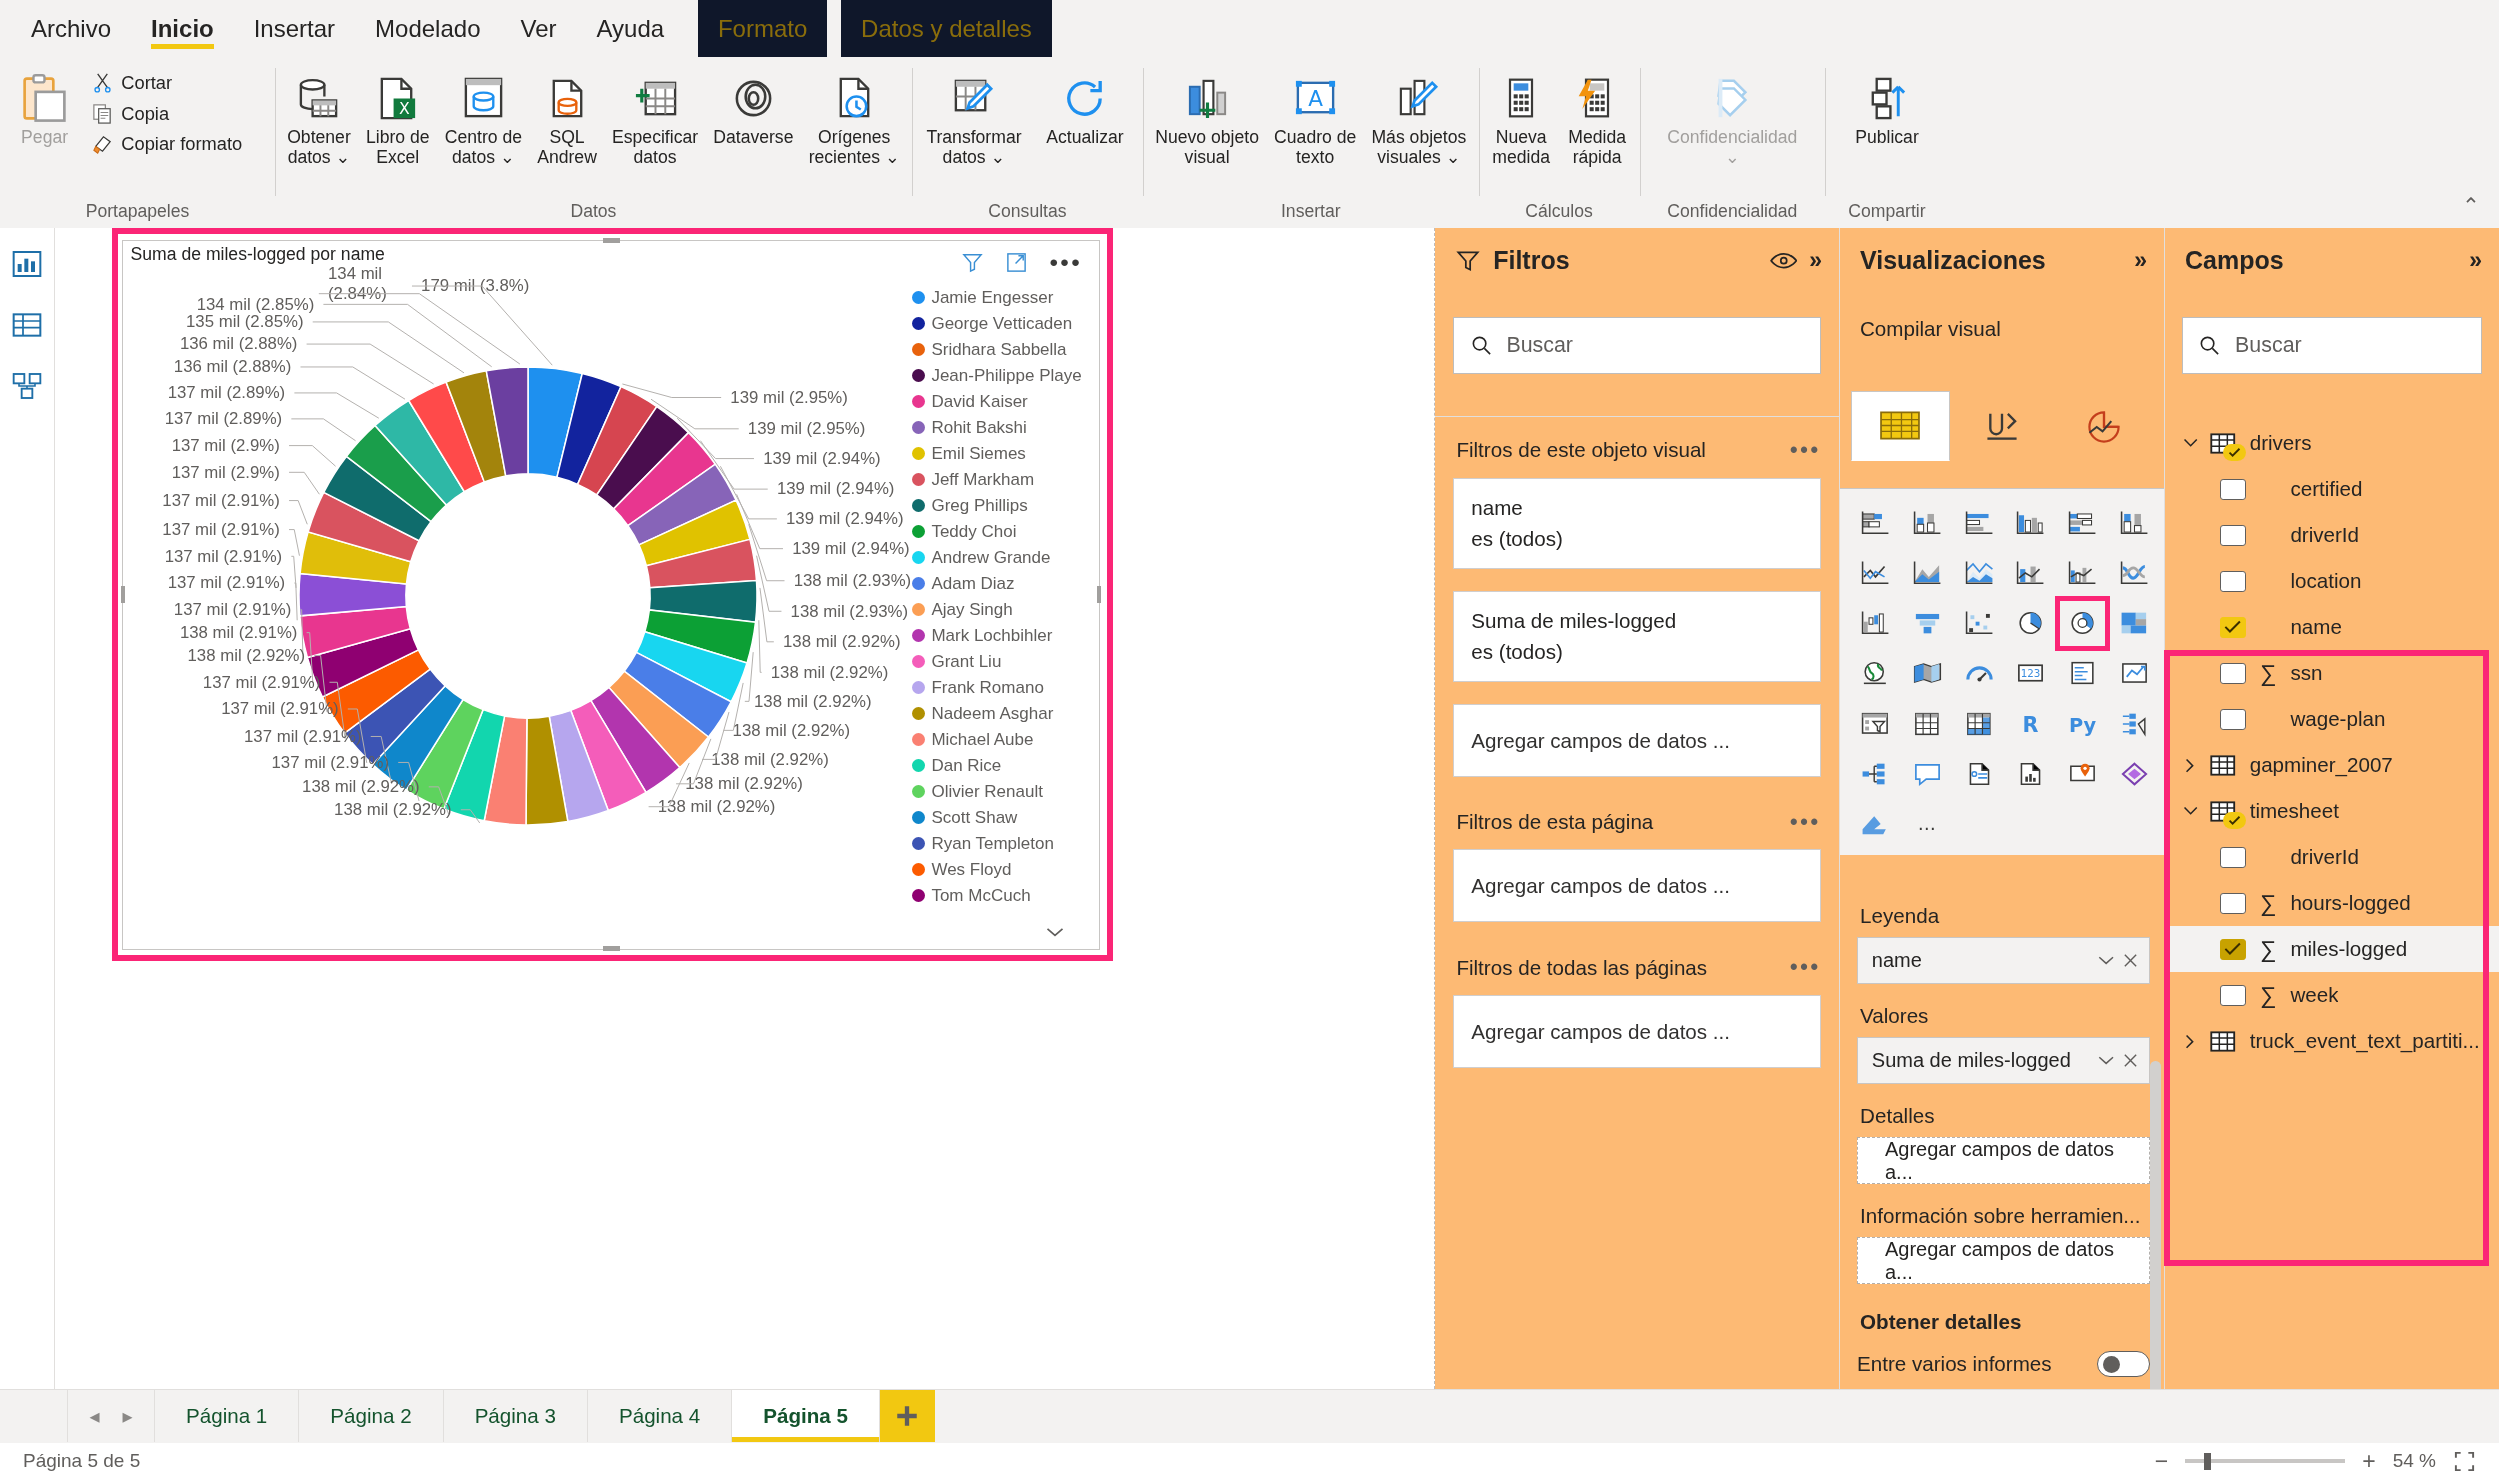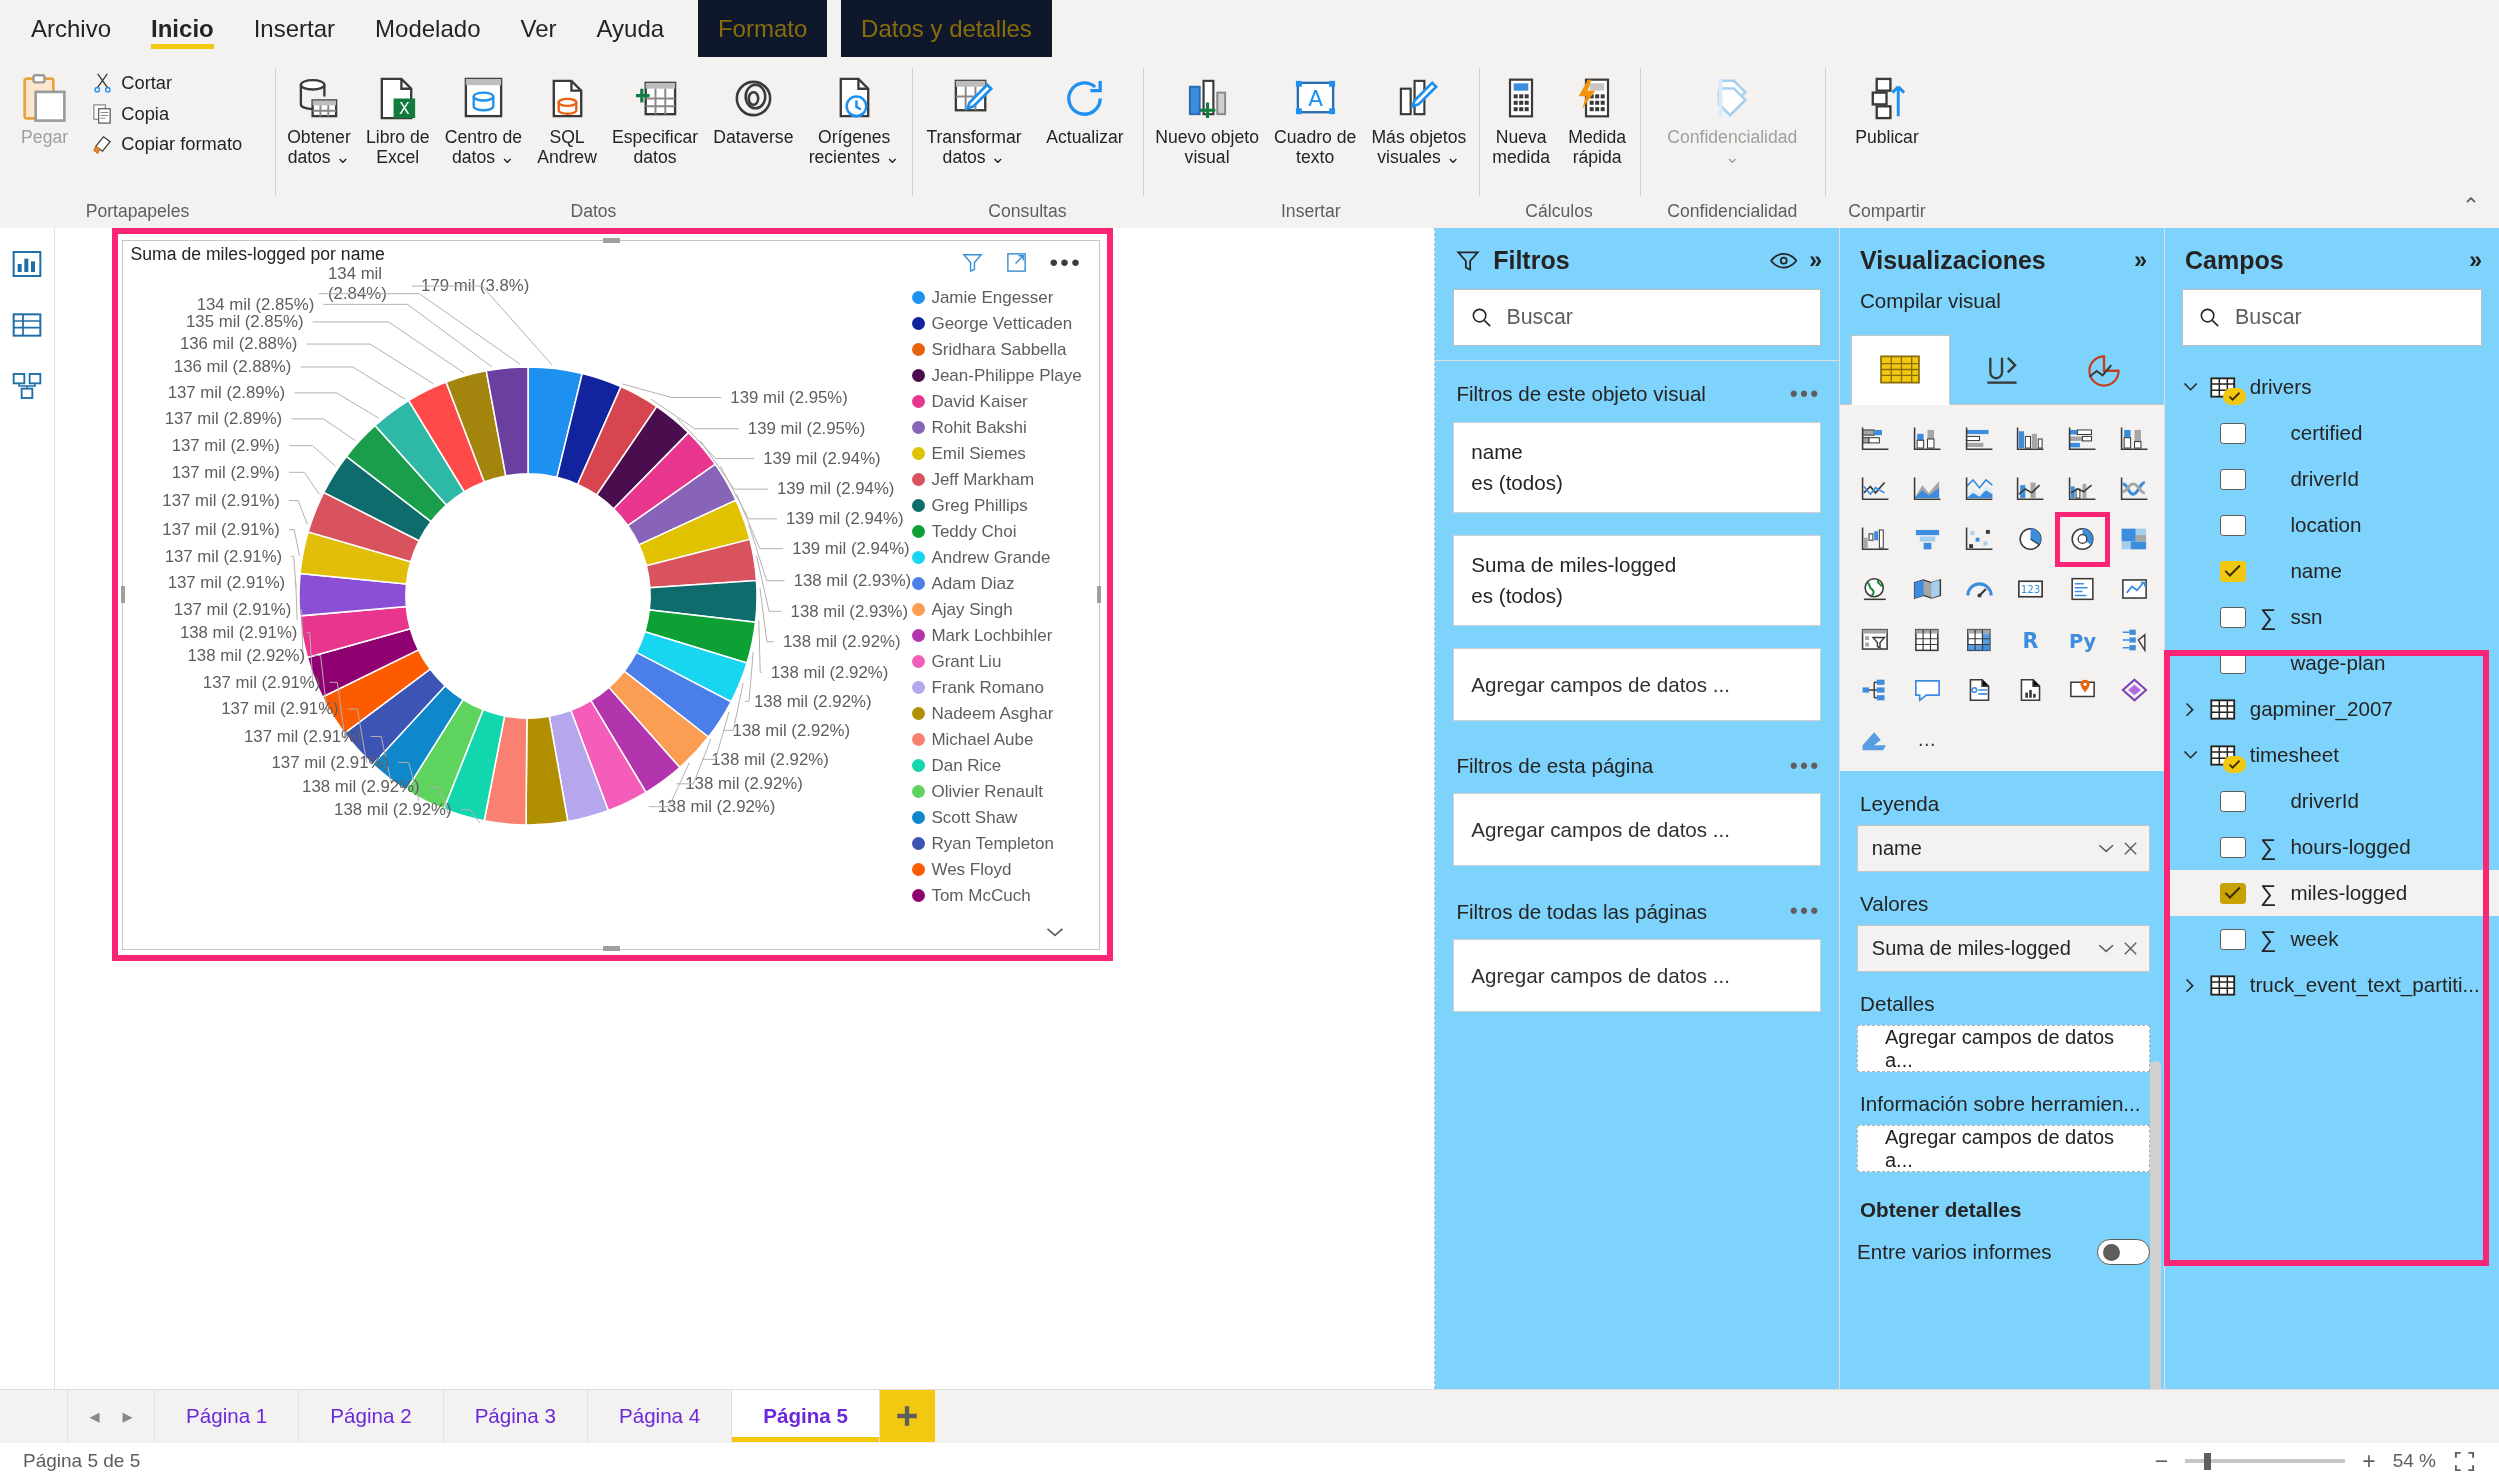--- a/index.html
+++ b/index.html
@@ -92,21 +92,21 @@
   .legend-item{
     display:flex; align-items:center; gap:6.1px; height:26px;
     font-size:17px; color:#605e5c; white-space:nowrap;
   }
   .legend-dot{ width:13px; height:13px; border-radius:50%; flex:none; }
   .legend-arrow{ position:absolute; right:34px; bottom:10.7px; }
   .sel-handle{ position:absolute; width:17px; height:4.6px; background:#a19f9d;}
   .sel-handle.v{ width:4.6px; height:17px;}
 
   
-  .pane{ background:#7dd3fc; display:flex; flex-direction:column; }
+  .pane{ background:#fdba74; display:flex; flex-direction:column;gap:28px; }
   .pane-hd{
     display:flex; align-items:center; gap:12.2px; padding:18.3px 17px 13.8px 20px;
     font-size:25px; font-weight:bold; color:#252423;
   }
   .pane-hd .spacer{ flex:1; }
   .filters-pane{ width:405px; border-right:0.8px solid #e1dfdd; }
   .search-wrap{ padding:0 18.3px 13.8px 18.3px; }
   .search-box{
     height:57px; border:0.8px solid #bdbdbd; display:flex; align-items:center;
     gap:13.8px; padding:0 15.3px; font-size:21.4px; color:#605e5c; background:#fff;
@@ -207,21 +207,21 @@
     position:absolute; left:0; right:0; bottom:37px; height:53px;
     background:#f3f2f1; display:flex; align-items:stretch;
     border-top:0.8px solid #e1dfdd;
   }
   .navarrows{
     width:88px; display:flex; align-items:center; justify-content:center; gap:23px;
     border-right:0.8px solid #e1dfdd; border-left:0.8px solid #e1dfdd; margin-left:67px;
     color:#8a8886; font-size:20px;
   }
   .ptab{
-    padding:0 31px; display:flex; align-items:center; font-size:20.6px; color:#6d28d9;
+    padding:0 31px; display:flex; align-items:center; font-size:20.6px; color:#14532d;
     border-right:0.8px solid #e1dfdd; position:relative; white-space:nowrap;
   }
   .ptab.active{ background:#fff; font-weight:bold; }
   .ptab.active::after{
     content:""; position:absolute; left:0; right:0; bottom:0; height:5.3px; background:#F2C811;
   }
   .addpage{
     width:55px; background:#F2C811; display:flex; align-items:center; justify-content:center;
   }
   .statusbar{

